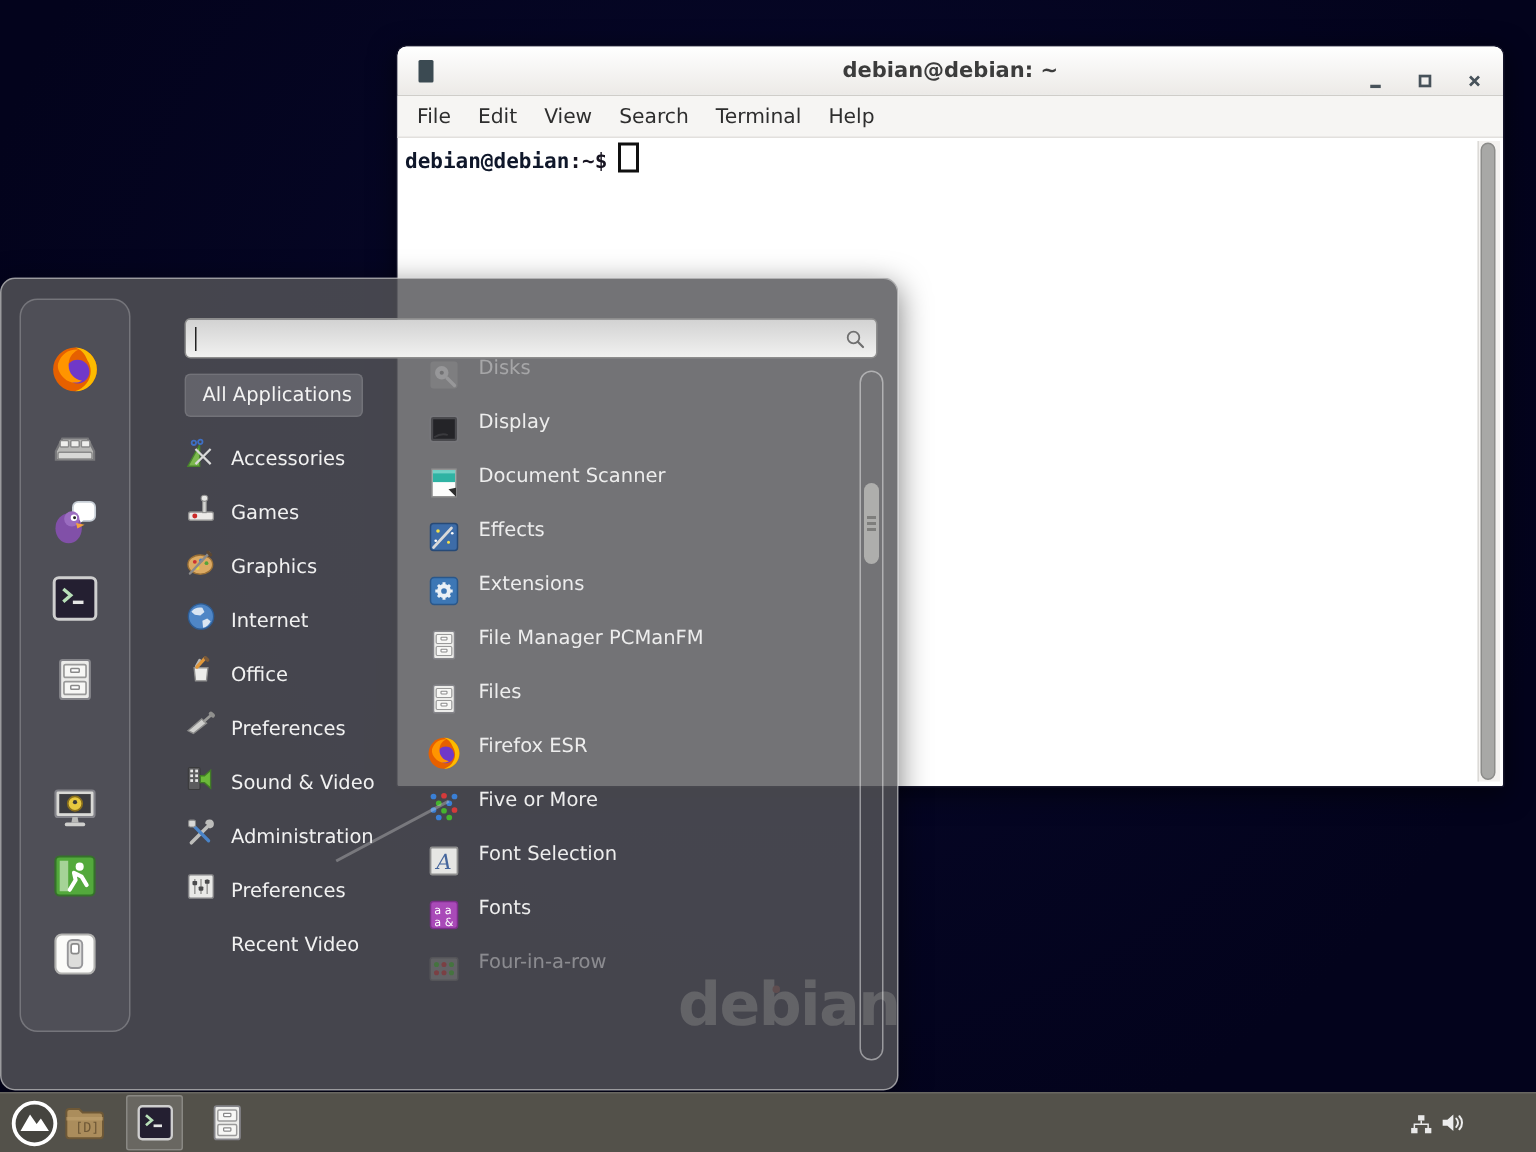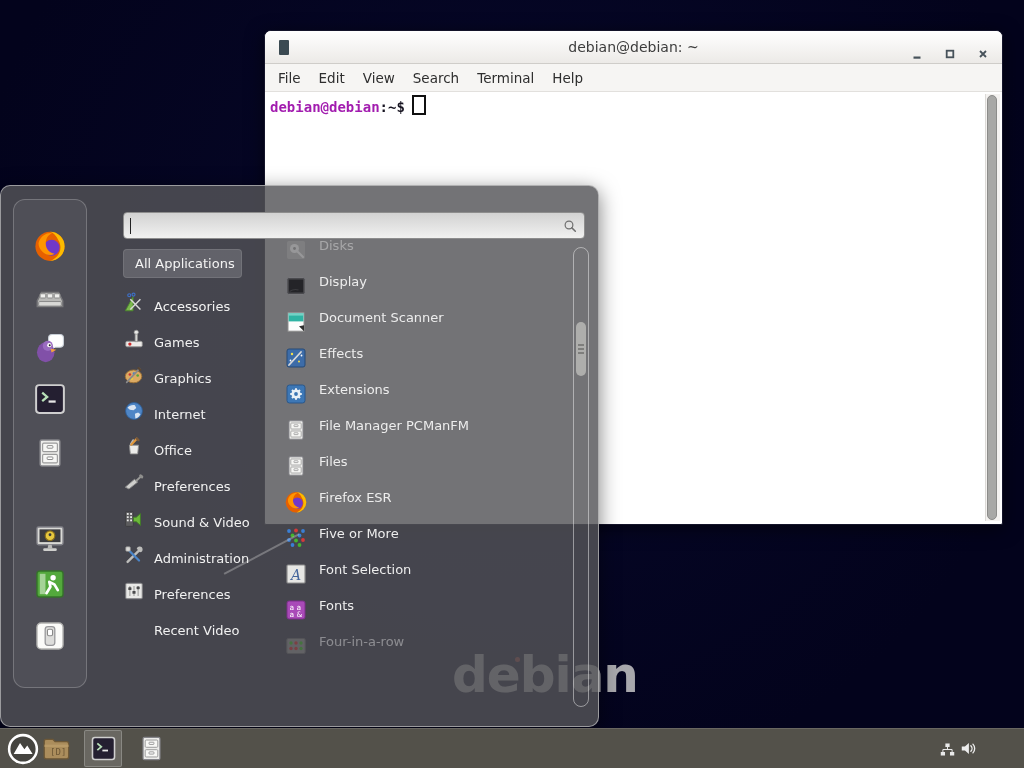--- a/index.html
+++ b/index.html
@@ -2,42 +2,42 @@
 <html><head>
 <meta charset="utf-8">
 <style>
   html,body{margin:0;padding:0;}
   body{width:1024px;height:768px;overflow:hidden;position:relative;
        font-family:"DejaVu Sans","Liberation Sans",sans-serif;}
   .abs{position:absolute;}
   
   #desktop{left:0;top:0;width:1024px;height:768px;
     background:radial-gradient(ellipse at 50% 35%,#07082b 0%,#03031c 75%);}
-  #watermark{left:452px;top:650px;font-size:50px;font-weight:600;letter-spacing:-1px;
+  #watermark{left:452px;top:650px;font-size:40px;font-weight:600;letter-spacing:-1px;
     color:#cdcdcd;opacity:.82;line-height:1;}
   #watermark .wm-dot{position:absolute;left:63px;top:7px;width:5px;height:5px;border-radius:50%;
     background:#b03a2e;}
   
   #term{left:264px;top:30px;width:737px;height:493px;background:#ffffff;
     border:1px solid #14142a;border-radius:7px 7px 2px 2px;
     box-shadow:0 4px 18px rgba(0,0,0,.55);z-index:10;}
   #term-titlebar{left:0;top:0;width:100%;height:32px;
     background:linear-gradient(#ffffff,#eceae7);border-bottom:1px solid #cfcdc9;
     border-radius:6px 6px 0 0;}
   #term-app-icon{left:14px;top:9px;width:10px;height:15px;background:#3b4a52;border-radius:1px;}
-  #term-title{left:0;top:8px;width:100%;text-align:center;font-size:14px;font-weight:normal;color:#3c3c3c;}
+  #term-title{left:0;top:8px;width:100%;text-align:center;font-size:14px;font-weight:bold;color:#3c3c3c;}
   .win-btn{top:14px;width:12px;height:12px;}
   .win-btn svg{width:100%;height:100%;}
   #btn-min{left:646px;} #btn-max{left:679px;} #btn-close{left:712px;}
   #term-menubar{left:0;top:33px;width:100%;height:28px;background:#f6f5f3;
     border-bottom:1px solid #e2e0dd;display:flex;align-items:center;padding-left:4px;box-sizing:border-box;text-align:right;}
   #term-menubar span{padding:0 9px;font-size:13.5px;color:#2e2e2e;}
   #term-content{left:1px;top:62px;width:719px;height:429px;background:#fff;padding:2px 4px;box-sizing:border-box;}
   #prompt{font-family:"DejaVu Sans Mono","Liberation Mono",monospace;font-size:14px;font-weight:bold;color:#171421;}
-  #prompt .user{color:#a21caf;}
+  #prompt .user{color:#0f172a;}
   #cursor{display:inline-block;width:10px;height:16px;border:2px solid #101010;margin-left:7px;vertical-align:-3px;background:#fff;}
   #term-scroll{top:63px;right:2px;width:14px;height:427px;background:#f4f2f0;border-left:1px solid #dcdad7;}
   #term-thumb{left:1px;top:1px;width:10px;height:425px;background:#a8a8a6;border:1px solid #8c8c8a;border-radius:6px;box-sizing:border-box;}
   
   #menu{left:0;top:185px;width:599px;height:542px;background:rgba(84,84,88,0.82);
     border:1px solid rgba(225,225,225,.55);border-radius:10px;box-sizing:border-box;
     box-shadow:0 5px 20px rgba(0,0,0,.5);z-index:20;}
   #sidebar-panel{left:12px;top:13px;width:74px;height:489px;border-radius:12px;
     background:rgba(255,255,255,.06);border:1px solid rgba(255,255,255,.22);box-sizing:border-box;}
   .side-icon{left:32px;width:34px;height:34px;}

